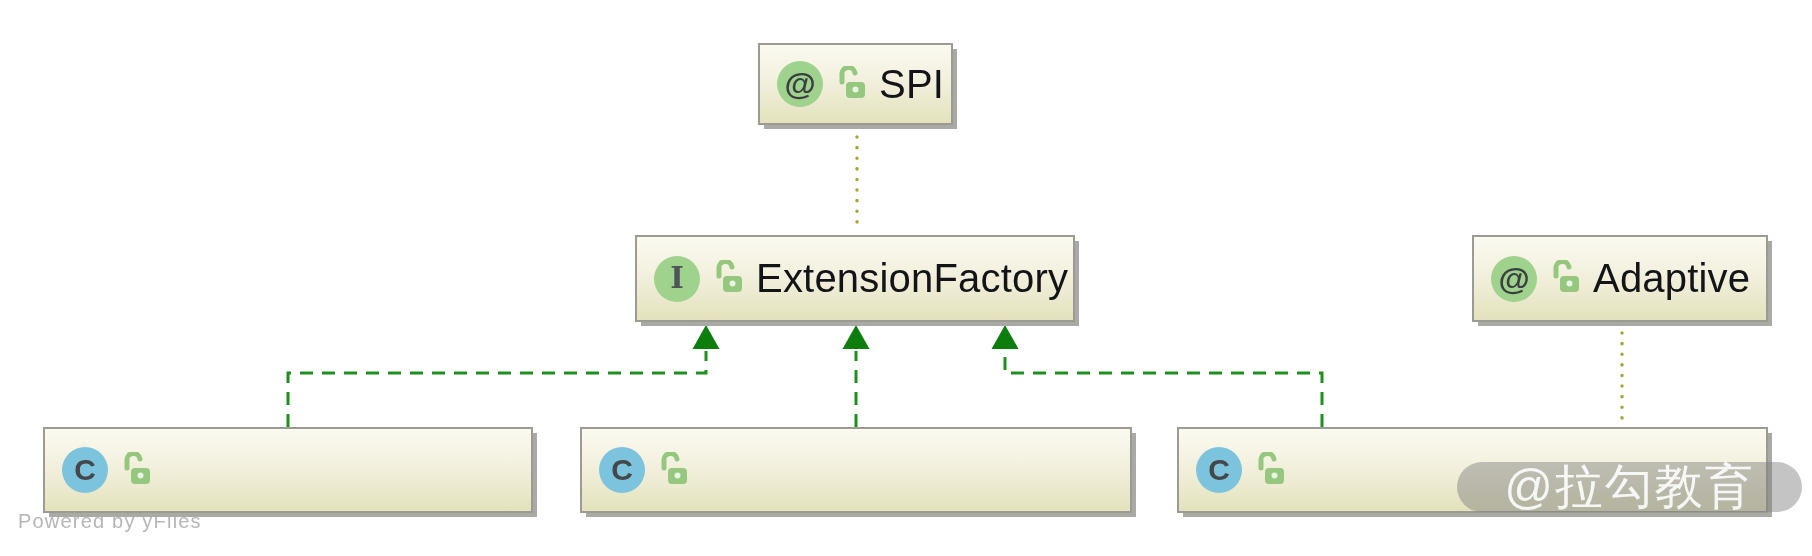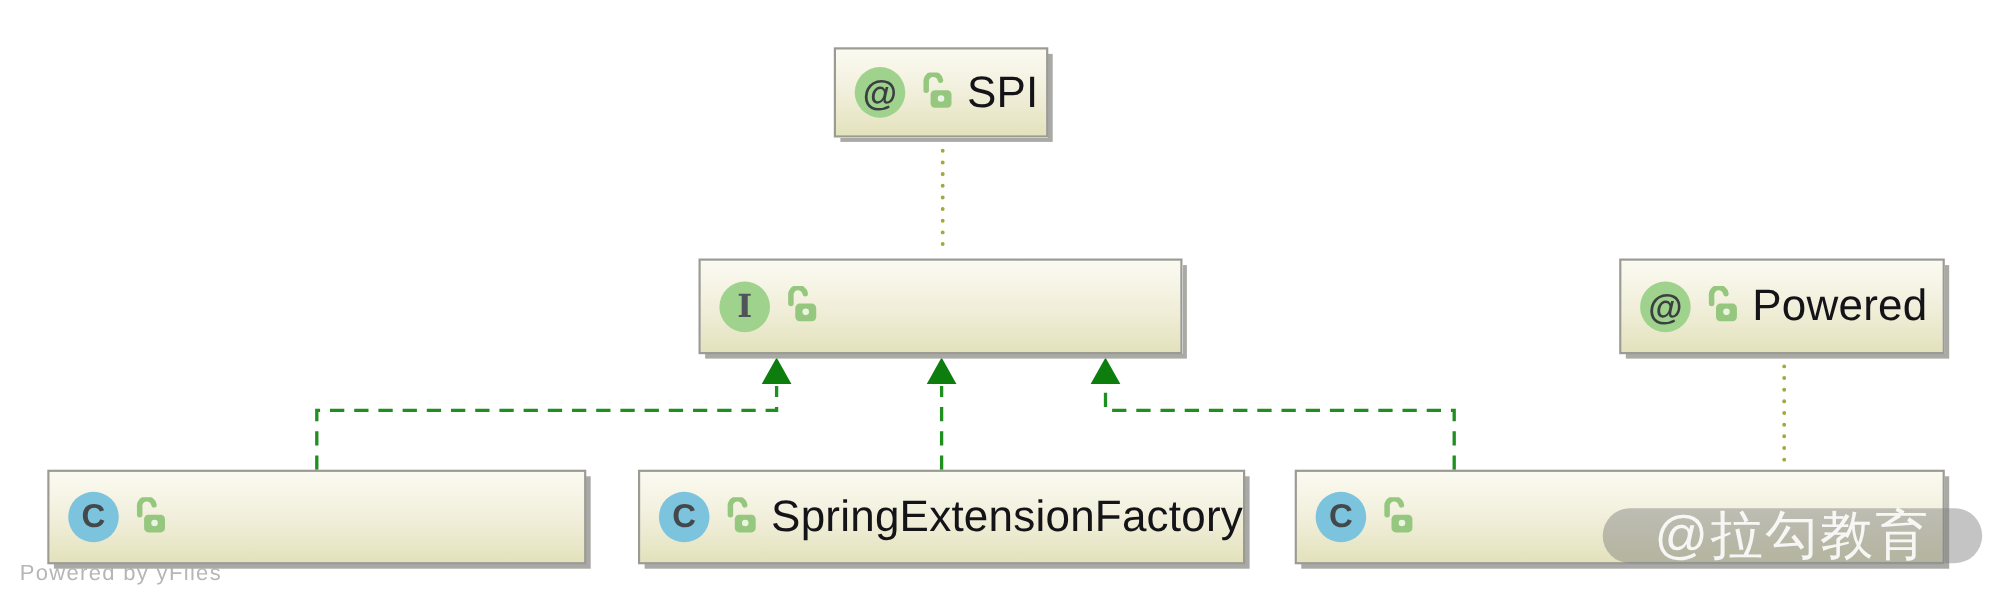--- a/index.html
+++ b/index.html
@@ -78,32 +78,33 @@
 
   <div class="node node-extension-factory">
     <span class="badge badge-green">
       <span class="glyph glyph-i">I</span>
     </span>
     <svg class="lock" width="30" height="34" viewBox="0 0 30 34">
       <path d="M6 16 L6 9 A6.5 6.5 0 0 1 19 7" fill="none" stroke="#95c77e" stroke-width="5" stroke-linecap="round"></path>
       <rect x="10" y="16" width="19" height="16" rx="4" fill="#95c77e"></rect>
       <circle cx="19.5" cy="23.5" r="3" fill="#eaf4e3"></circle>
     </svg>
+    <span class="node-label">ExtensionFactory</span>
   </div>
 
   <div class="node node-adaptive">
     <span class="badge badge-green">
       <span class="glyph glyph-at">@</span>
     </span>
     <svg class="lock" width="30" height="34" viewBox="0 0 30 34">
       <path d="M6 16 L6 9 A6.5 6.5 0 0 1 19 7" fill="none" stroke="#95c77e" stroke-width="5" stroke-linecap="round"></path>
       <rect x="10" y="16" width="19" height="16" rx="4" fill="#95c77e"></rect>
       <circle cx="19.5" cy="23.5" r="3" fill="#eaf4e3"></circle>
     </svg>
-    <span class="node-label">Powered</span>
+    <span class="node-label">Adaptive</span>
   </div>
 
   <div class="node node-spi-extension-factory">
     <span class="badge badge-blue">
       <span class="glyph">C</span>
     </span>
     <svg class="lock" width="30" height="34" viewBox="0 0 30 34">
       <path d="M6 16 L6 9 A6.5 6.5 0 0 1 19 7" fill="none" stroke="#95c77e" stroke-width="5" stroke-linecap="round"></path>
       <rect x="10" y="16" width="19" height="16" rx="4" fill="#95c77e"></rect>
       <circle cx="19.5" cy="23.5" r="3" fill="#eaf4e3"></circle>
@@ -112,21 +113,20 @@
 
   <div class="node node-spring-extension-factory">
     <span class="badge badge-blue">
       <span class="glyph">C</span>
     </span>
     <svg class="lock" width="30" height="34" viewBox="0 0 30 34">
       <path d="M6 16 L6 9 A6.5 6.5 0 0 1 19 7" fill="none" stroke="#95c77e" stroke-width="5" stroke-linecap="round"></path>
       <rect x="10" y="16" width="19" height="16" rx="4" fill="#95c77e"></rect>
       <circle cx="19.5" cy="23.5" r="3" fill="#eaf4e3"></circle>
     </svg>
-    <span class="node-label">SpringExtensionFactory</span>
   </div>
 
   <div class="node node-adaptive-extension-factory">
     <span class="badge badge-blue">
       <span class="glyph">C</span>
     </span>
     <svg class="lock" width="30" height="34" viewBox="0 0 30 34">
       <path d="M6 16 L6 9 A6.5 6.5 0 0 1 19 7" fill="none" stroke="#95c77e" stroke-width="5" stroke-linecap="round"></path>
       <rect x="10" y="16" width="19" height="16" rx="4" fill="#95c77e"></rect>
       <circle cx="19.5" cy="23.5" r="3" fill="#eaf4e3"></circle>

